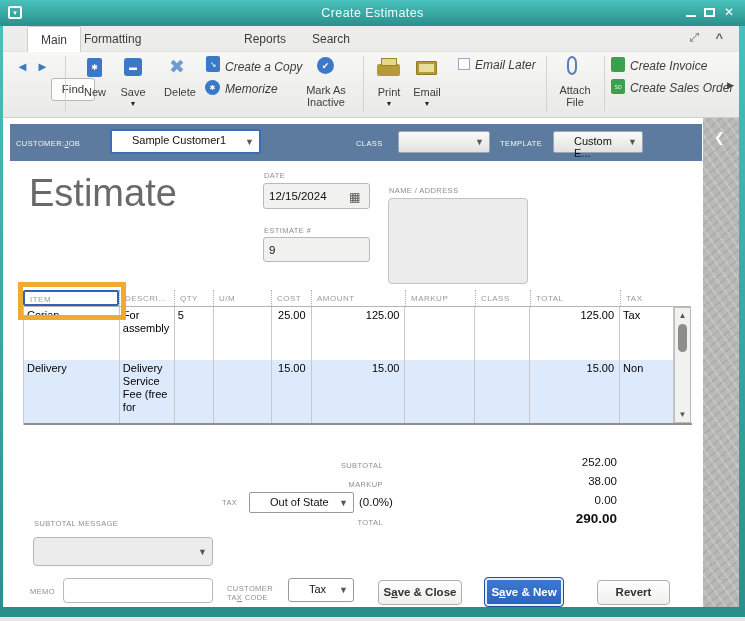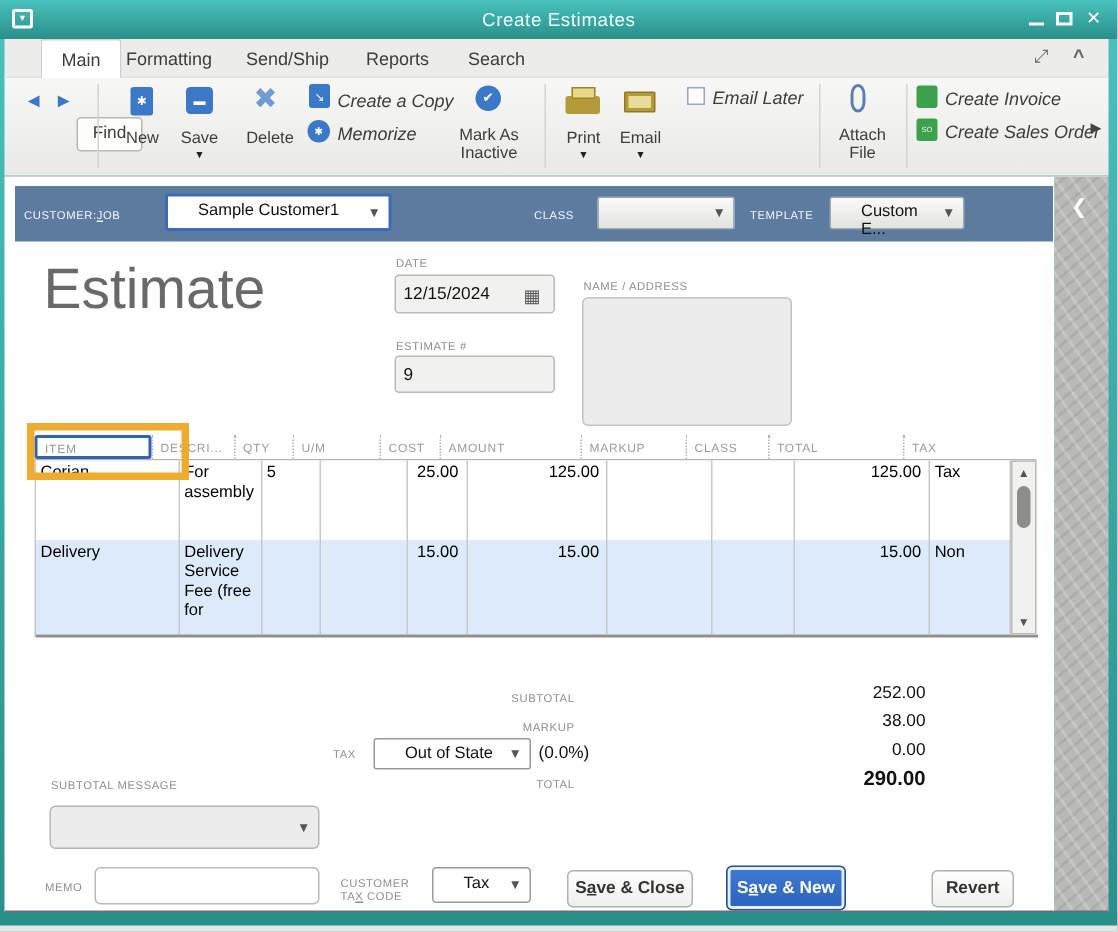--- a/index.html
+++ b/index.html
@@ -89,21 +89,21 @@
   .g-body { position:relative; width:651px; border-left:1px solid #c8c8c8; }
   .g-row { display:flex; }
   .g-row.r1 { height:53px; background:#fff; }
   .g-row.r2 { height:63px; background:var(--row_alt); }
   .cell { font-size:11px; line-height:13px; color:#000; padding:2px 3px 0 3px; border-right:1px solid #c8c8c8;
           overflow:hidden; overflow-wrap:break-word; }
   .cell.num { text-align:right; padding-right:5px; }
   .gridbot { width:668px; height:2px; background:#8f8f8f; }
   .c0{width:96px}.c1{width:55px}.c2{width:39px}.c3{width:58px}.c4{width:40px}
   .c5{width:94px}.c6{width:70px}.c7{width:55px}.c8{width:90px}.c9{width:54px}
-  .hc0{width:78px}.hc1{width:55px}.hc2{width:39px}.hc3{width:58px}.hc4{width:40px}
+  .hc0{width:96px}.hc1{width:55px}.hc2{width:39px}.hc3{width:58px}.hc4{width:40px}
   .hc5{width:94px}.hc6{width:70px}.hc7{width:55px}.hc8{width:90px}.hc9{width:71px}
   .vscroll { position:absolute; left:651px; top:17px; width:17px; height:116px; background:#f1f1f0; border:1px solid #bcbcba; }
   .varr { position:absolute; left:0; width:15px; text-align:center; font-size:8px; color:#555; }
   .vthumb { position:absolute; left:3px; top:16px; width:9px; height:28px; background:#8d8d8b; border-radius:5px; }
 
   .hilite { position:absolute; left:18px; top:282px; width:108px; height:38px;
             border:5px solid var(--highlight); z-index:6; }
 
   
   .tlab { position:absolute; width:133px; text-align:right; color:#8f8f8f; font-size:7.5px; letter-spacing:.4px; }
@@ -132,21 +132,20 @@
       </div>
     <div class="abs winbtn" style="left:702px;">
         <span class="abs maxbox"></span>
       </div>
     <div class="abs winbtn closex" style="left:721px;">✕</div>
   </div>
 
   <div class="abs tabbar">
     <div class="tab active" style="left:24px;">Main</div>
     <div class="tab" style="left:68px;">Formatting</div>
-    <div class="tab" style="left:148px;">Send/Ship</div>
     <div class="tab" style="left:228px;">Reports</div>
     <div class="tab" style="left:296px;">Search</div>
     <span class="tabicons" style="right:40px; font-size:12px;">⤢</span>
     <span class="tabicons" style="right:16px; font-weight:bold; font-size:13px;">^</span>
   </div>
 
   <div class="abs toolbar">
     <span class="navarr" style="left:13px; top:8px;">◄</span>
     <span class="navarr" style="left:33px; top:8px;">►</span>
     <div class="findbtn" style="top:26px;">Find</div>
@@ -303,17 +302,17 @@
   </span>
   <div class="dd" style="left:288px; top:578px; width:66px; height:24px; padding-top:4px; border-color:#9a9a98; border-radius:3px;">
     <span>Tax</span><span class="arr">▼</span>
   </div>
   <div class="btn" style="left:378px; top:580px; width:84px; height:25px; line-height:23px;">
     <span>S</span><span class="u">a</span><span>ve &amp; Close</span>
   </div>
   <div class="btn primary" style="left:484px; top:577px; width:80px; height:30px; line-height:28px;">
     <span>S</span><span class="u">a</span><span>ve &amp; New</span>
   </div>
-  <div class="btn" style="left:621px; top:580px; width:55px; height:25px; line-height:23px;">Revert</div>
+  <div class="btn" style="left:597px; top:580px; width:73px; height:25px; line-height:23px;">Revert</div>
 
   <div class="abs botteal"></div>
   <div class="abs botstrip"></div>
 </div>
 
 </body></html>

